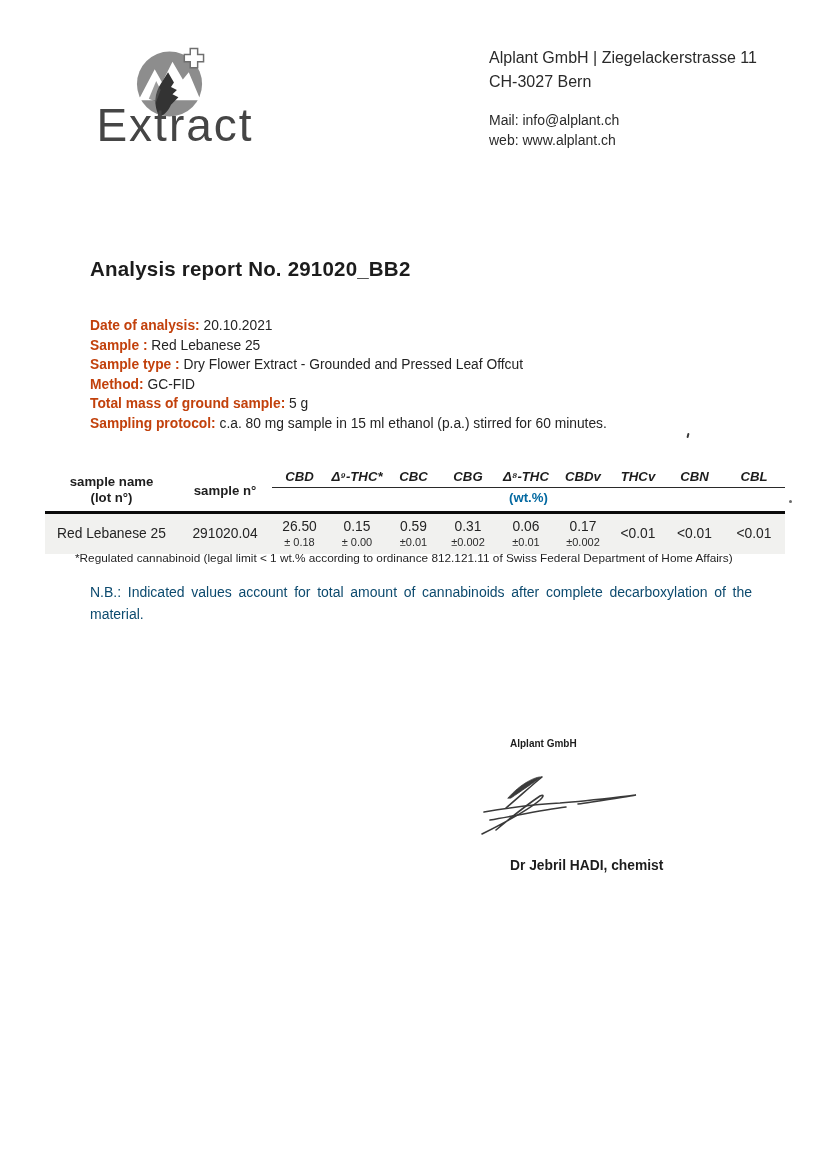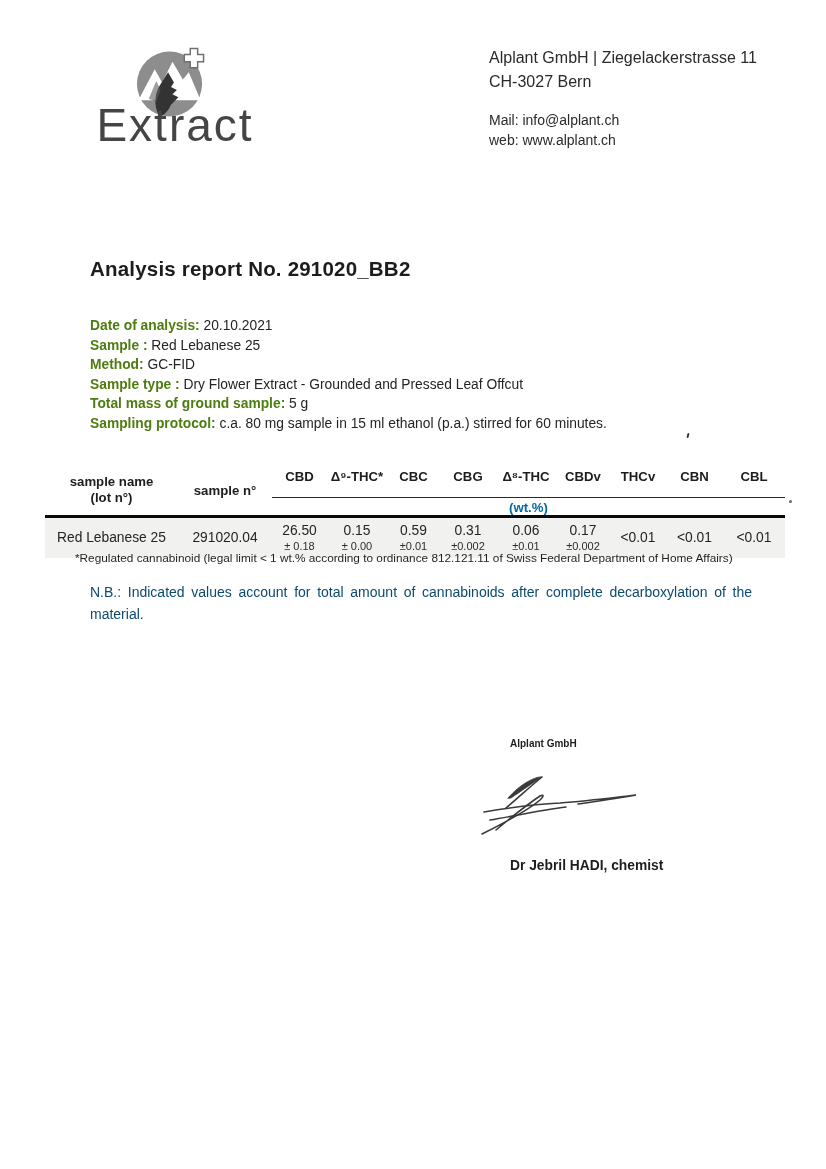--- a/index.html
+++ b/index.html
@@ -22,38 +22,38 @@
   }
   .company-block { left:489px; top:46px; width:310px; }
   .company-line { font-size:16px; line-height:24px; color:#2a2a2a; }
   .contact-block { left:489px; top:110px; width:310px; }
   .contact-line { font-size:14px; line-height:20px; color:#2a2a2a; }
 
   
   .report-title { left:90px; top:257px; font-size:20.5px; font-weight:bold; color:#1c1c1c; letter-spacing:0.2px; }
   .details { left:90px; top:316px; width:660px; }
   .detail-line { font-size:13.8px; line-height:19.5px; color:#242424; }
-  .detail-line b { font-weight:bold; color:#4d7c0f; }
+  .detail-line b { font-weight:bold; color:#c2410c; }
 
   
   .table { left:45px; top:469px; width:740px; font-size:13px; }
   .thead { display:grid; grid-template-columns:133px 94px 513px; }
   .th-sample-name {
     font-weight:bold; text-align:center; color:#1d1d1d;
     display:flex; flex-direction:column; justify-content:center;
     line-height:16px; height:42px; font-size:13.2px;
   }
   .th-sample-no {
     font-weight:bold; text-align:center; color:#1d1d1d;
     display:flex; align-items:center; justify-content:center;
     height:42px; font-size:13.2px;
   }
   .cann-labels {
     display:grid; grid-template-columns:55px 60px 53px 56px 60px 54px 56px 57px 62px;
-    border-bottom:1.5px solid #2a2a2a; padding-bottom:13px;
+    border-bottom:1.5px solid #2a2a2a; padding-bottom:3px;font-style:italic;
   }
   .cann-labels > div { text-align:center; font-weight:bold; color:#1d1d1d; font-size:13.2px; }
   .unit-row { text-align:center; font-weight:bold; color:#0369a1; padding-top:2px; font-size:13.2px; }
   .thick-line { border-top:3px solid #0a0a0a; width:740px; }
   .data-row {
     display:grid; grid-template-columns:133px 94px 55px 60px 53px 56px 60px 54px 56px 57px 62px;
     background:#f1f1ef; align-items:center; min-height:40px; padding:3px 0 5px;
   }
   .data-row .cell { text-align:center; font-size:13.8px; color:#242424; }
   .vcell .val { font-size:13.8px; line-height:17px; }
@@ -97,22 +97,22 @@
 <div class="abs contact-block">
   <div class="contact-line">Mail: info@alplant.ch</div>
   <div class="contact-line">web: www.alplant.ch</div>
 </div>
 
 <div class="abs report-title">Analysis report No. 291020_BB2</div>
 
 <div class="abs details">
   <div class="detail-line"><b>Date of analysis:</b><span> 20.10.2021</span></div>
   <div class="detail-line"><b>Sample :</b><span>  Red Lebanese 25</span></div>
+  <div class="detail-line"><b>Sample type :</b><span> Dry Flower Extract - Grounded and Pressed Leaf Offcut</span></div>
   <div class="detail-line"><b>Method:</b><span> GC-FID</span></div>
-  <div class="detail-line"><b>Sample type :</b><span> Dry Flower Extract - Grounded and Pressed Leaf Offcut</span></div>
   <div class="detail-line"><b>Total mass of ground sample:</b><span> 5 g</span></div>
   <div class="detail-line"><b>Sampling protocol:</b><span> c.a. 80 mg sample in 15 ml ethanol (p.a.) stirred for 60 minutes.</span></div>
 </div>
 
 <div class="abs table">
   <div class="thead">
     <div class="th-sample-name">
       <div>sample name</div>
       <div>(lot n°)</div>
     </div>

